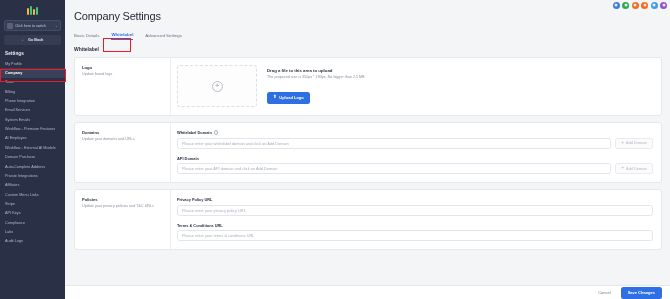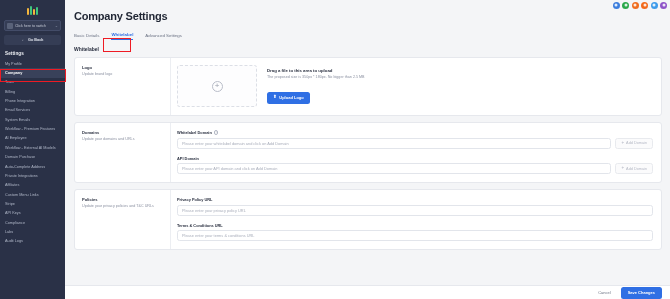--- a/index.html
+++ b/index.html
@@ -82,21 +82,21 @@
     display: flex; align-items: center; justify-content: flex-end; gap: 2.5px;
     padding-right: 3px; background: #f4f5f7; z-index: 30;
   }
   #browser-icons .bicon { width: 7px; height: 7px; border-radius: 50%; position: relative; }
   #browser-icons .bicon::after {
     content: ""; position: absolute; left: 50%; top: 50%; transform: translate(-50%,-50%);
     width: 3px; height: 3px; border-radius: 50%; background: rgba(255,255,255,.85);
   }
 
   .page-pad { padding: 10px 8px 0 9px; }
-  #page-title { font-size: 11px; font-weight: bold; color: #1f2533; letter-spacing: -0.2px; }
+  #page-title { font-size: 11px; font-weight: normal; color: #1f2533; letter-spacing: -0.2px; }
 
   #tabs { display: flex; align-items: flex-end; gap: 12px; margin-top: 7px; height: 11px; }
   .tab { font-size: 4.4px; color: #6b7283; padding-bottom: 2.5px; white-space: nowrap; }
   .tab.active { color: #2f6fe4; font-weight: bold; border-bottom: 1.3px solid #2f6fe4; }
 
   #section-title { font-size: 5px; font-weight: bold; color: #2a3040; margin-top: 6px; margin-bottom: 5px; }
 
   
   .card {
     background: #ffffff; border: 1px solid #e6e8ed; border-radius: 3px;

